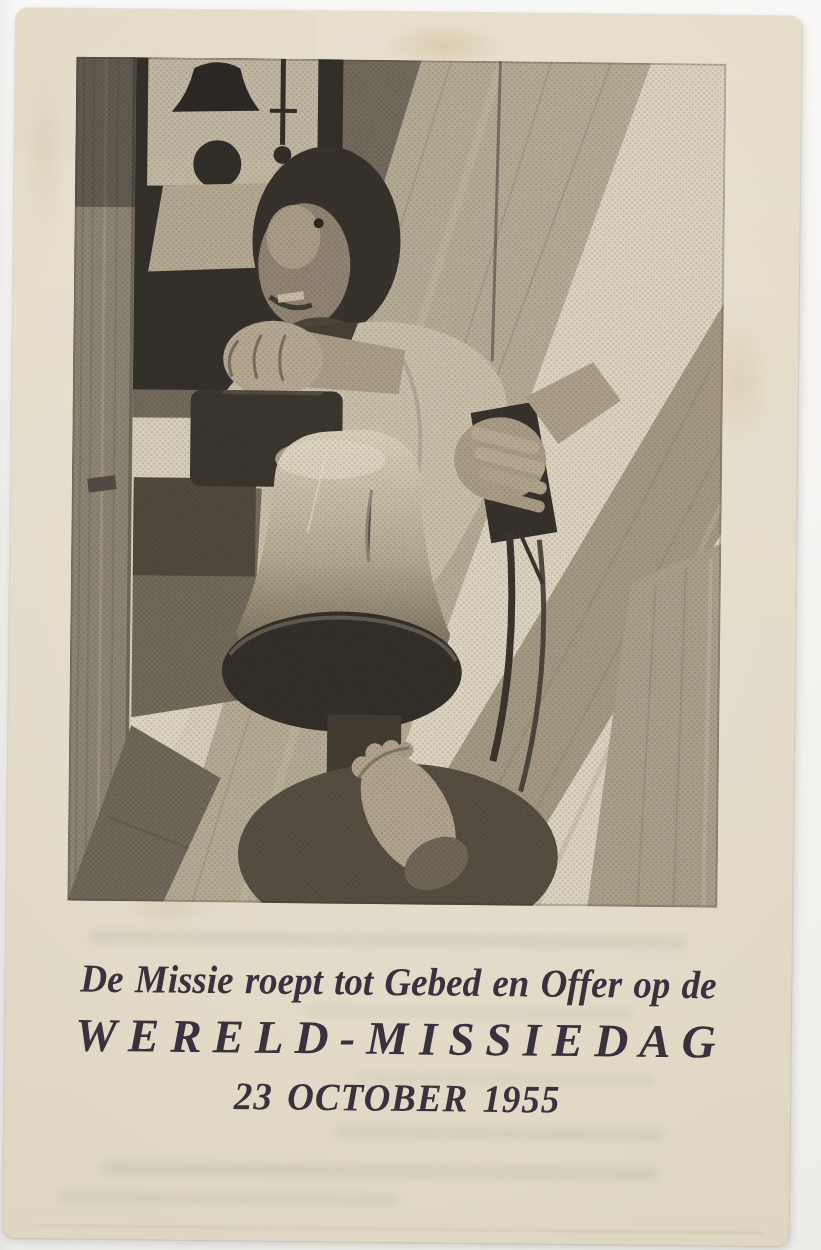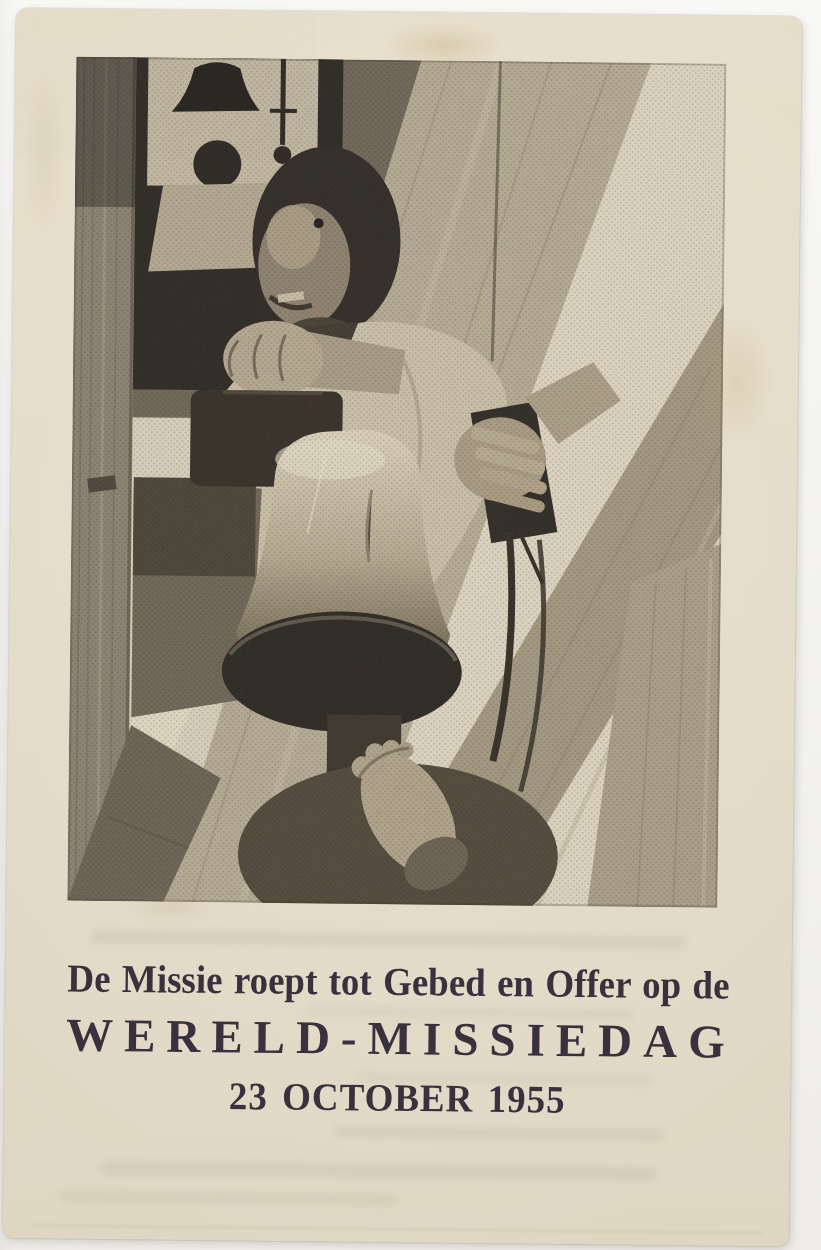--- a/index.html
+++ b/index.html
@@ -10,20 +10,21 @@
     overflow:hidden;
     font-family:"Liberation Serif","DejaVu Serif",serif;
   }
   
   .scan{
     position:absolute;inset:0;
     background:
       linear-gradient(90deg, rgba(0,0,0,0.035), rgba(0,0,0,0) 18px),
       linear-gradient(180deg, rgba(255,255,255,0.5), rgba(0,0,0,0.02)),
       #f2f1ed;
+    font-style: italic;
   }
   .card{
     position:absolute;
     left:16px;top:8px;
     width:786px;height:1230px;
     background:
       radial-gradient(ellipse 120% 90% at 50% 42%, rgba(255,255,255,0.20), rgba(0,0,0,0) 70%),
       linear-gradient(180deg, rgba(0,0,0,0.015), rgba(0,0,0,0.045)),
       #e9e0cb;
     border-radius:12px;

